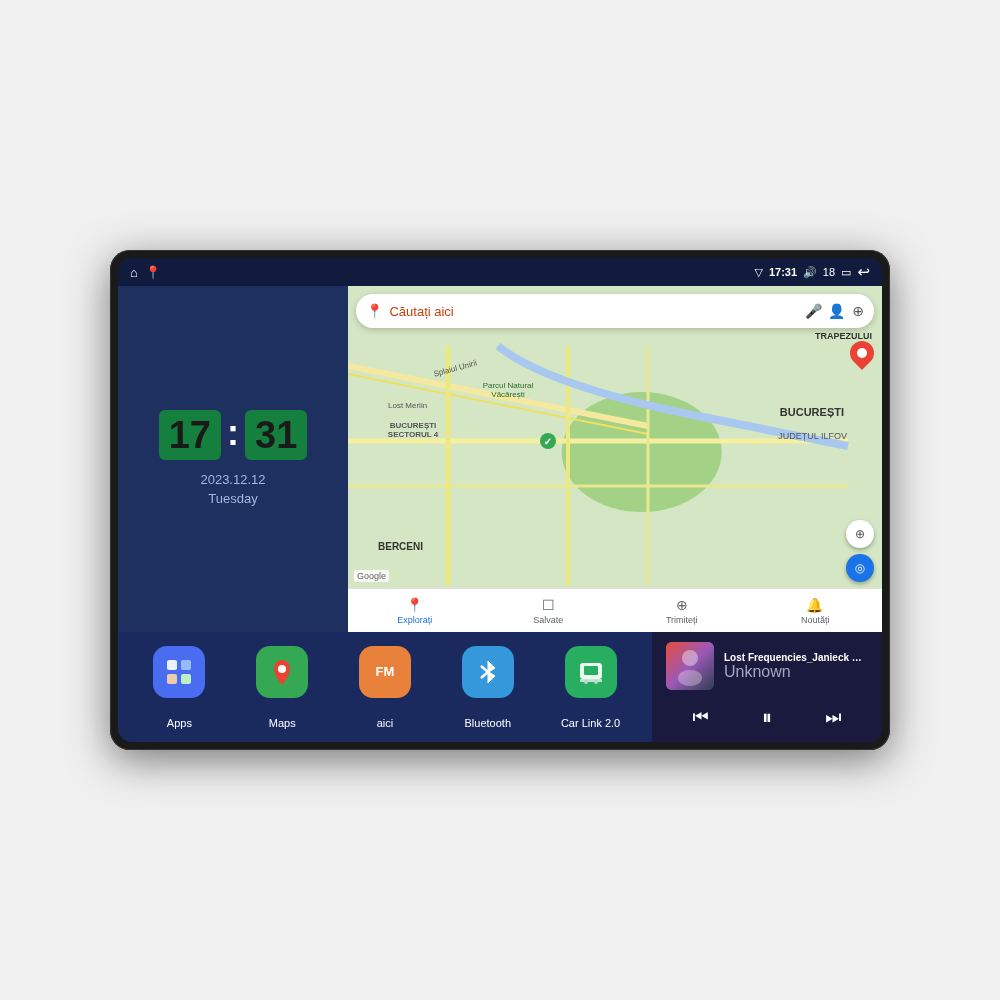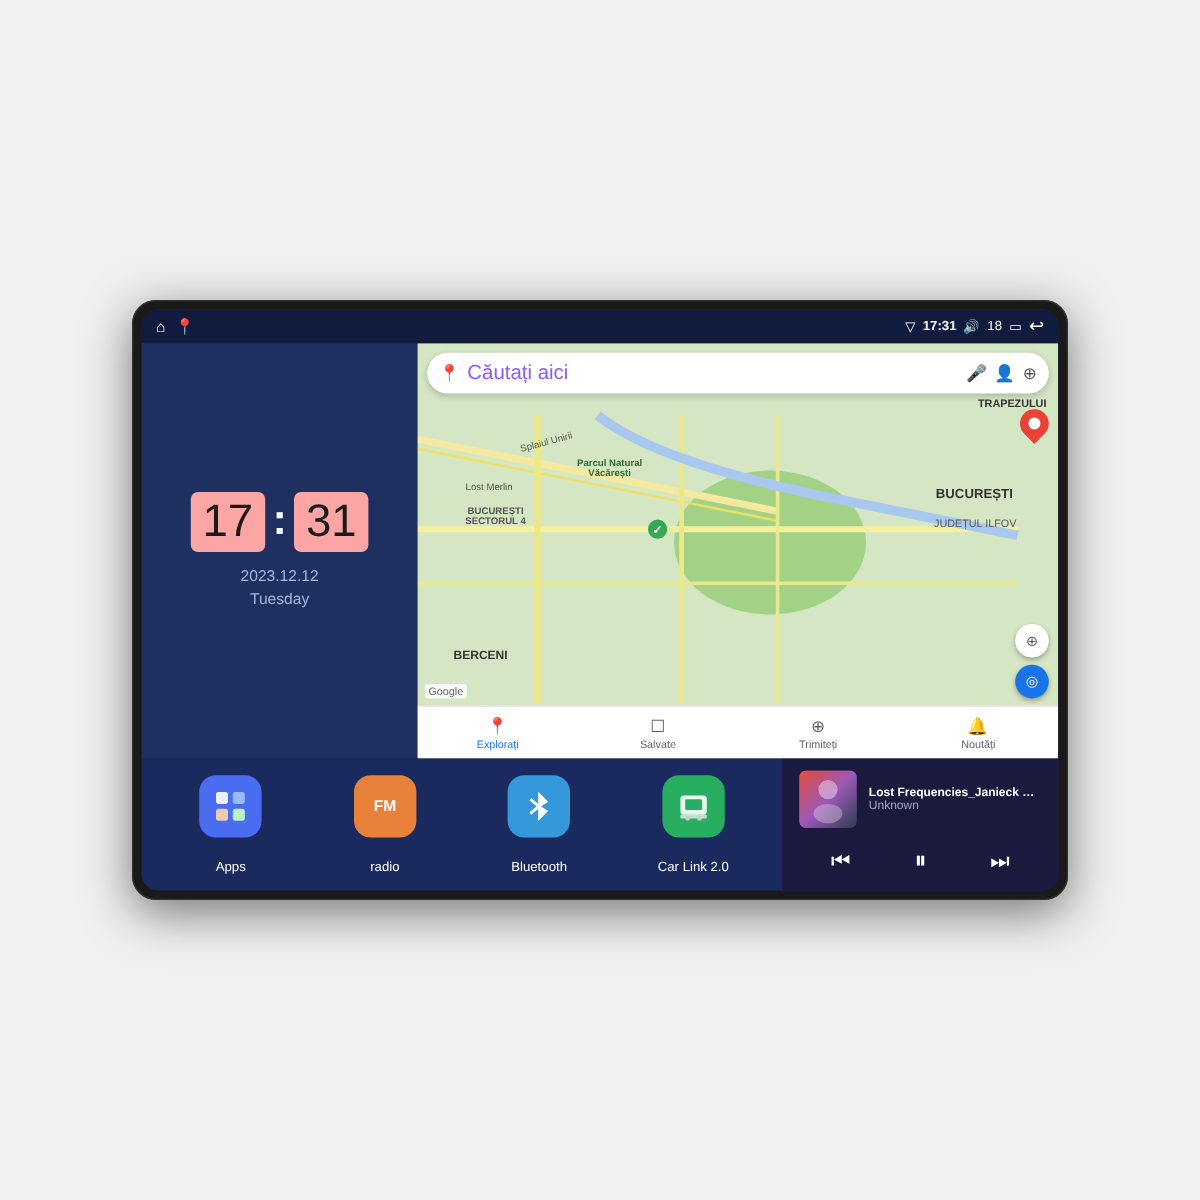--- a/index.html
+++ b/index.html
@@ -87,25 +87,25 @@
       padding: 20px;
     }
 
     .clock-display {
       display: flex;
       gap: 6px;
       align-items: center;
     }
 
     .clock-digit-block {
-      background: #fca5a5;
+      background: #15803d;
       border-radius: 6px;
       padding: 6px 10px;
       font-size: 38px;
-      font-weight: normal;
+      font-weight: bold;
       color: #1a1a1a;
       min-width: 60px;
       text-align: center;
       line-height: 1;
     }
 
     .clock-colon {
       color: white;
       font-size: 36px;
       font-weight: bold;
@@ -144,22 +144,22 @@
       z-index: 10;
       box-shadow: 0 2px 6px rgba(0,0,0,0.2);
     }
 
     .map-search-icon {
       color: #4285f4;
       font-size: 14px;
     }
 
     .map-search-text {
-      color: #8b5cf6;
-      font-size: 17px;
+      color: #c2410c;
+      font-size: 13px;
       flex: 1;
     }
 
     .map-search-right {
       display: flex;
       gap: 6px;
       align-items: center;
     }
 
     .map-icon-btn {
@@ -343,21 +343,21 @@
       color: white;
       font-size: 10px;
       font-weight: 600;
       white-space: nowrap;
       overflow: hidden;
       text-overflow: ellipsis;
     }
 
     .music-artist {
       color: #a0a8c0;
-      font-size: 10px;
+      font-size: 16px;
     }
 
     .music-controls {
       display: flex;
       align-items: center;
       justify-content: space-around;
       padding: 4px 0;
     }
 
     .music-ctrl-btn {
@@ -421,21 +421,21 @@
       right: 35px;
       font-size: 9px;
       color: #555;
     }
 
     .parcul-label {
       position: absolute;
       top: 95px;
       left: 120px;
       font-size: 8px;
-      font-weight: bold;
+      font-weight: normal;
       color: #2d6a2d;
       text-align: center;
       width: 80px;
     }
 
     .leroy-label {
       position: absolute;
       top: 115px;
       left: 40px;
       font-size: 8px;
@@ -588,24 +588,33 @@
               <svg width="28" height="28" viewBox="0 0 28 28" xmlns="http://www.w3.org/2000/svg">
                 <rect x="2" y="2" width="10" height="10" rx="2" fill="white" opacity="0.9"></rect>
                 <rect x="16" y="2" width="10" height="10" rx="2" fill="#a0c4ff" opacity="0.9"></rect>
                 <rect x="2" y="16" width="10" height="10" rx="2" fill="#ffd6a5" opacity="0.9"></rect>
                 <rect x="16" y="16" width="10" height="10" rx="2" fill="#caffbf" opacity="0.9"></rect>
               </svg>
             </div>
             <span class="app-icon-label">Apps</span>
           </div>
 
+          <div class="app-icon-item">
+            <div class="app-icon-wrapper icon-maps">
+              <svg width="30" height="30" viewBox="0 0 30 30" xmlns="http://www.w3.org/2000/svg">
+                <path d="M15 3 C10 3 7 7 7 12 C7 19 15 28 15 28 C15 28 23 19 23 12 C23 7 20 3 15 3Z" fill="#ea4335"></path>
+                <circle cx="15" cy="12" r="4" fill="white"></circle>
+              </svg>
+            </div>
+            <span class="app-icon-label">Maps</span>
+          </div>
 
           <div class="app-icon-item">
             <div class="app-icon-wrapper icon-radio" style="font-size:13px;font-weight:bold;color:white;">FM</div>
-            <span class="app-icon-label">radio</span>
+            <span class="app-icon-label">aici</span>
           </div>
 
           <div class="app-icon-item">
             <div class="app-icon-wrapper icon-bluetooth">
               <svg width="26" height="30" viewBox="0 0 26 30" xmlns="http://www.w3.org/2000/svg">
                 <path d="M13 4 L13 26 L20 19 L14 15 L20 11 Z" fill="white" stroke="white" stroke-width="1"></path>
                 <path d="M6 9 L13 15 L6 21" fill="none" stroke="white" stroke-width="2.5"></path>
               </svg>
             </div>
             <span class="app-icon-label">Bluetooth</span>

